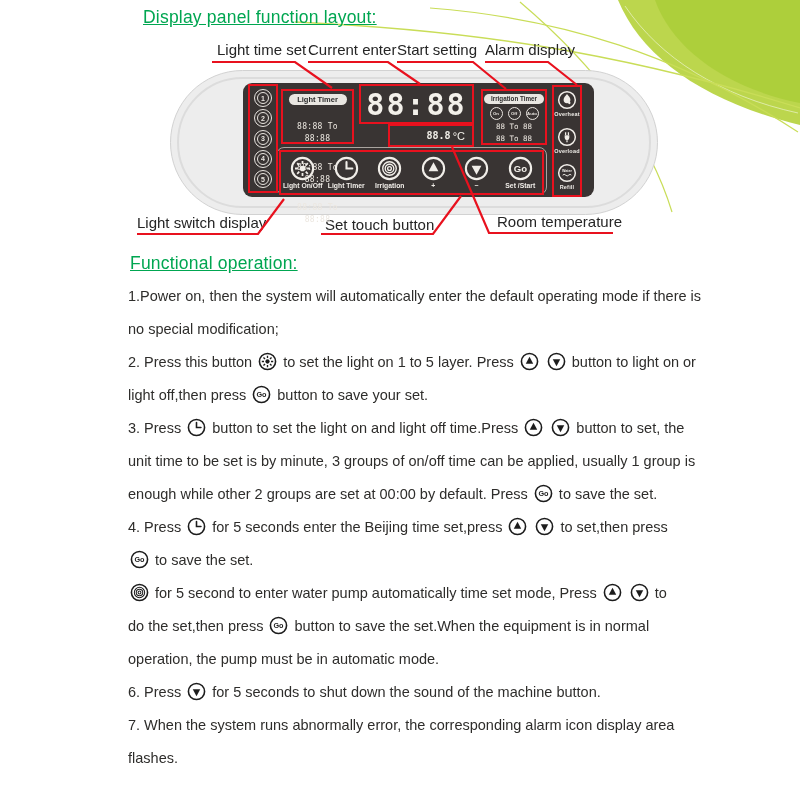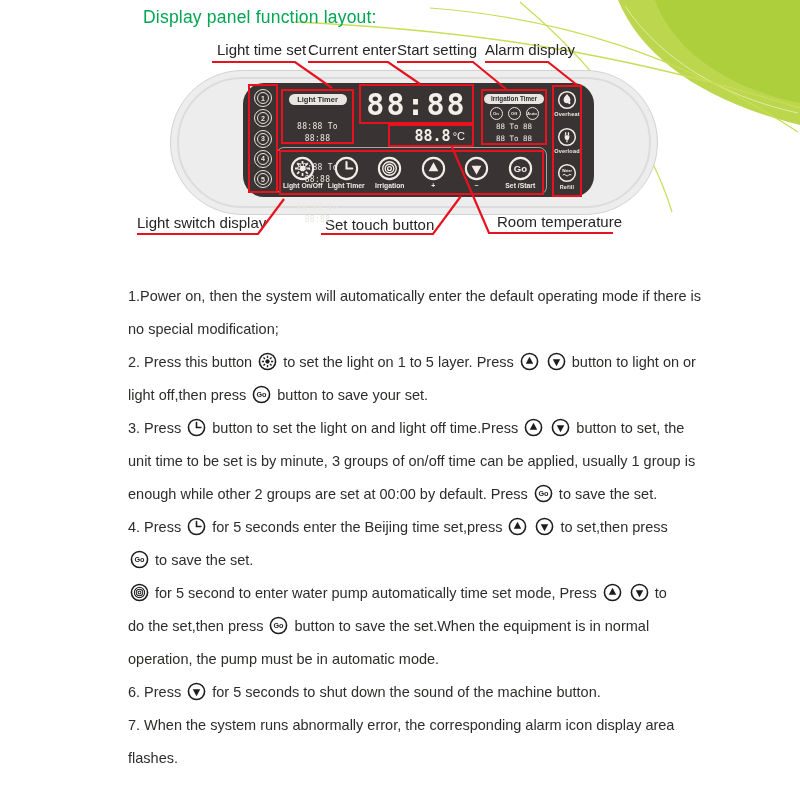--- a/index.html
+++ b/index.html
@@ -1,47 +1,47 @@
 <!DOCTYPE html>
 <html><head>
 <meta charset="utf-8">
 <style>
   html,body{margin:0;padding:0;width:800px;height:800px;overflow:hidden;background:#fff;
     font-family:"Liberation Sans",sans-serif;}
   .stage{position:relative;width:800px;height:800px;}
   
-  .green-h{position:absolute;margin:0;font-weight:400;font-size:17.5px;color:#00a651;letter-spacing:.2px;}
+  .green-h{position:absolute;margin:0;font-weight:400;font-size:17.5px;color:#00a651;letter-spacing:.2px;text-decoration:underline;}
   
   .callout-label{position:absolute;font-size:15px;color:#252525;white-space:nowrap;}
   
   .device{position:absolute;left:170px;top:70px;width:488px;height:145px;border-radius:73px;
     background:#ededed;border:1px solid #d2d2d2;box-sizing:border-box;}
   .device::after{content:"";position:absolute;inset:6px;border-radius:66px;border:2px solid #dcdcdc;}
-  .dark{position:absolute;left:72px;top:12px;width:351px;height:114px;background:#393433;border-radius:21px;z-index:2;}
+  .dark{position:absolute;left:72px;top:12px;width:351px;height:114px;background:#393433;border-radius:9px;z-index:2;}
   .redbox{position:absolute;border:2px solid #e8111e;box-sizing:border-box;}
   .touch-outline{position:absolute;left:33px;top:64px;width:271px;height:48px;border:1px solid #a9a49f;border-radius:8px;box-sizing:border-box;}
   
   .lcol{left:5px;top:1px;width:30px;height:109px;display:flex;flex-direction:column;
     justify-content:space-between;align-items:center;padding:3px 0;}
   .nbtn{width:18px;height:18px;border:1.5px solid #e9e5e0;border-radius:50%;display:flex;
     align-items:center;justify-content:center;box-sizing:border-box;}
   .nbtn-in{width:12px;height:12px;border:1px solid #e9e5e0;border-radius:50%;display:flex;
     align-items:center;justify-content:center;font-size:7px;font-weight:bold;color:#e9e5e0;box-sizing:border-box;}
   
   .lt{left:38px;top:6px;width:73px;height:55px;}
   .pill{background:#e9e6e1;color:#2b2b2b;border-radius:6px;font-weight:bold;text-align:center;
     margin:3px auto 0;display:block;}
   .lt .pill{width:58px;font-size:7.5px;line-height:11px;height:11px;}
   .seg{font-family:"DejaVu Sans Mono",monospace;color:#ece7e0;text-align:center;}
   .lt .seg{font-size:8px;line-height:12.3px;letter-spacing:.3px;margin-top:16px;}
   
   .clockbox{left:116px;top:1px;width:115px;height:40px;display:flex;align-items:flex-end;justify-content:center;}
   .clocktxt{font-family:"DejaVu Sans Mono",monospace;font-weight:bold;font-size:30px;letter-spacing:2px;color:#f3f0ea;}
   .tempbox{left:145px;top:41px;width:86px;height:23px;display:flex;align-items:center;justify-content:flex-end;padding-right:7px;}
-  .temptxt{font-family:"DejaVu Sans Mono",monospace;font-weight:bold;font-size:15px;color:#f3f0ea;}
+  .temptxt{font-family:"DejaVu Sans Mono",monospace;font-weight:bold;font-size:10px;color:#f3f0ea;}
   .tempunit{font-size:11px;color:#f3f0ea;margin-left:2px;}
   
   .irr{left:238px;top:6px;width:66px;height:56px;}
   .irr .pill{width:60px;font-size:6.3px;line-height:10px;height:10px;}
   .modes{display:flex;justify-content:center;gap:5px;margin-top:3px;}
   .mode{width:13px;height:13px;border:1px solid #e9e5e0;border-radius:50%;display:flex;align-items:center;
     justify-content:center;font-size:4.3px;font-weight:bold;color:#e9e5e0;box-sizing:border-box;}
   .irr .seg{font-size:7.5px;line-height:11px;margin-top:1px;}
   
   .acol{left:309px;top:2px;width:30px;height:112px;display:flex;flex-direction:column;
@@ -230,20 +230,21 @@
       <polyline points="284,199 258,234 137,234"></polyline>
       <polyline points="461,196 433,234 321,234"></polyline>
       <polyline points="452,147 489,233 613,233"></polyline>
     </g>
   </svg>
 
   <span class="callout-label" style="left:137px;top:214px;">Light switch display</span>
   <span class="callout-label" style="left:325px;top:216px;">Set touch button</span>
   <span class="callout-label" style="left:497px;top:213px;">Room temperature</span>
 
+  <h2 class="green-h" style="left:130px;top:253px;">Functional operation:</h2>
 
   <div class="instructions">
       <div class="iline">1.Power on, then the system will automatically enter the default operating mode if there is</div>
       <div class="iline">no special modification;</div>
       <div class="iline">2. Press this button <span class="ic"><svg viewBox="0 0 24 24">
             <circle cx="12" cy="12" r="10.2" fill="none" stroke="currentColor" stroke-width="2"></circle>
             <circle cx="12" cy="12" r="2.7" fill="currentColor"></circle>
             <path d="M12,4.8V7.6M12,16.4v2.8M4.8,12H7.6M16.4,12h2.8M6.9,6.9l2,2M15.1,15.1l2,2M17.1,6.9l-2,2M8.9,15.1l-2,2" stroke="currentColor" stroke-width="1.7" fill="none"></path>
           </svg></span> to set the light on 1 to 5 layer. Press <span class="ic"><svg viewBox="0 0 24 24">
             <circle cx="12" cy="12" r="10.2" fill="none" stroke="currentColor" stroke-width="2"></circle>

